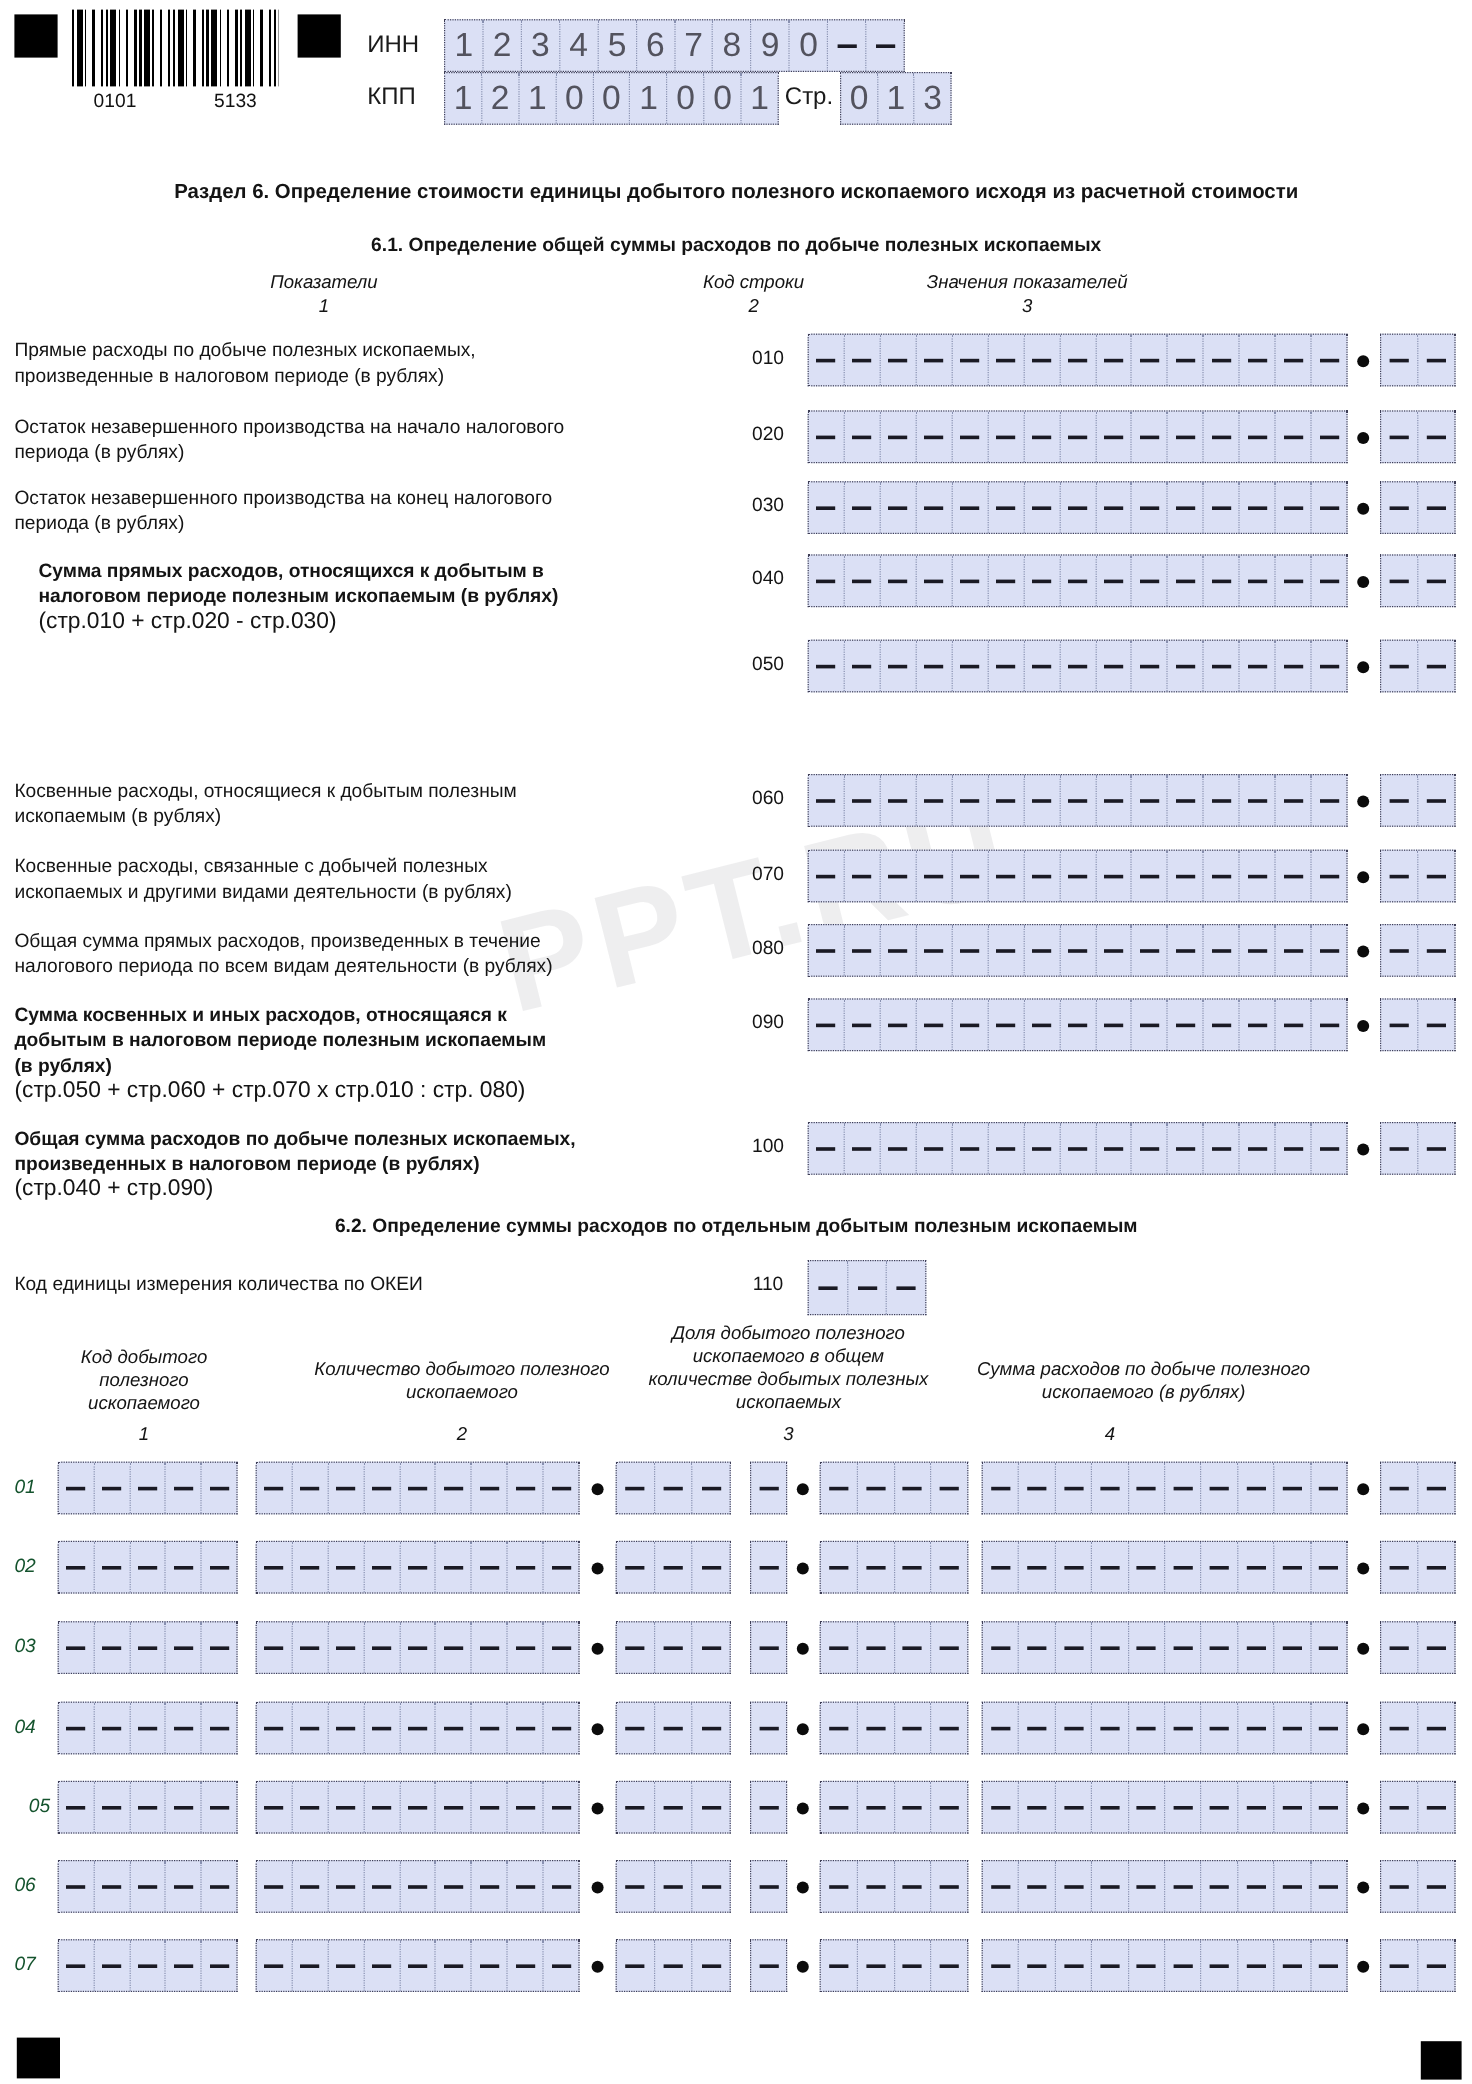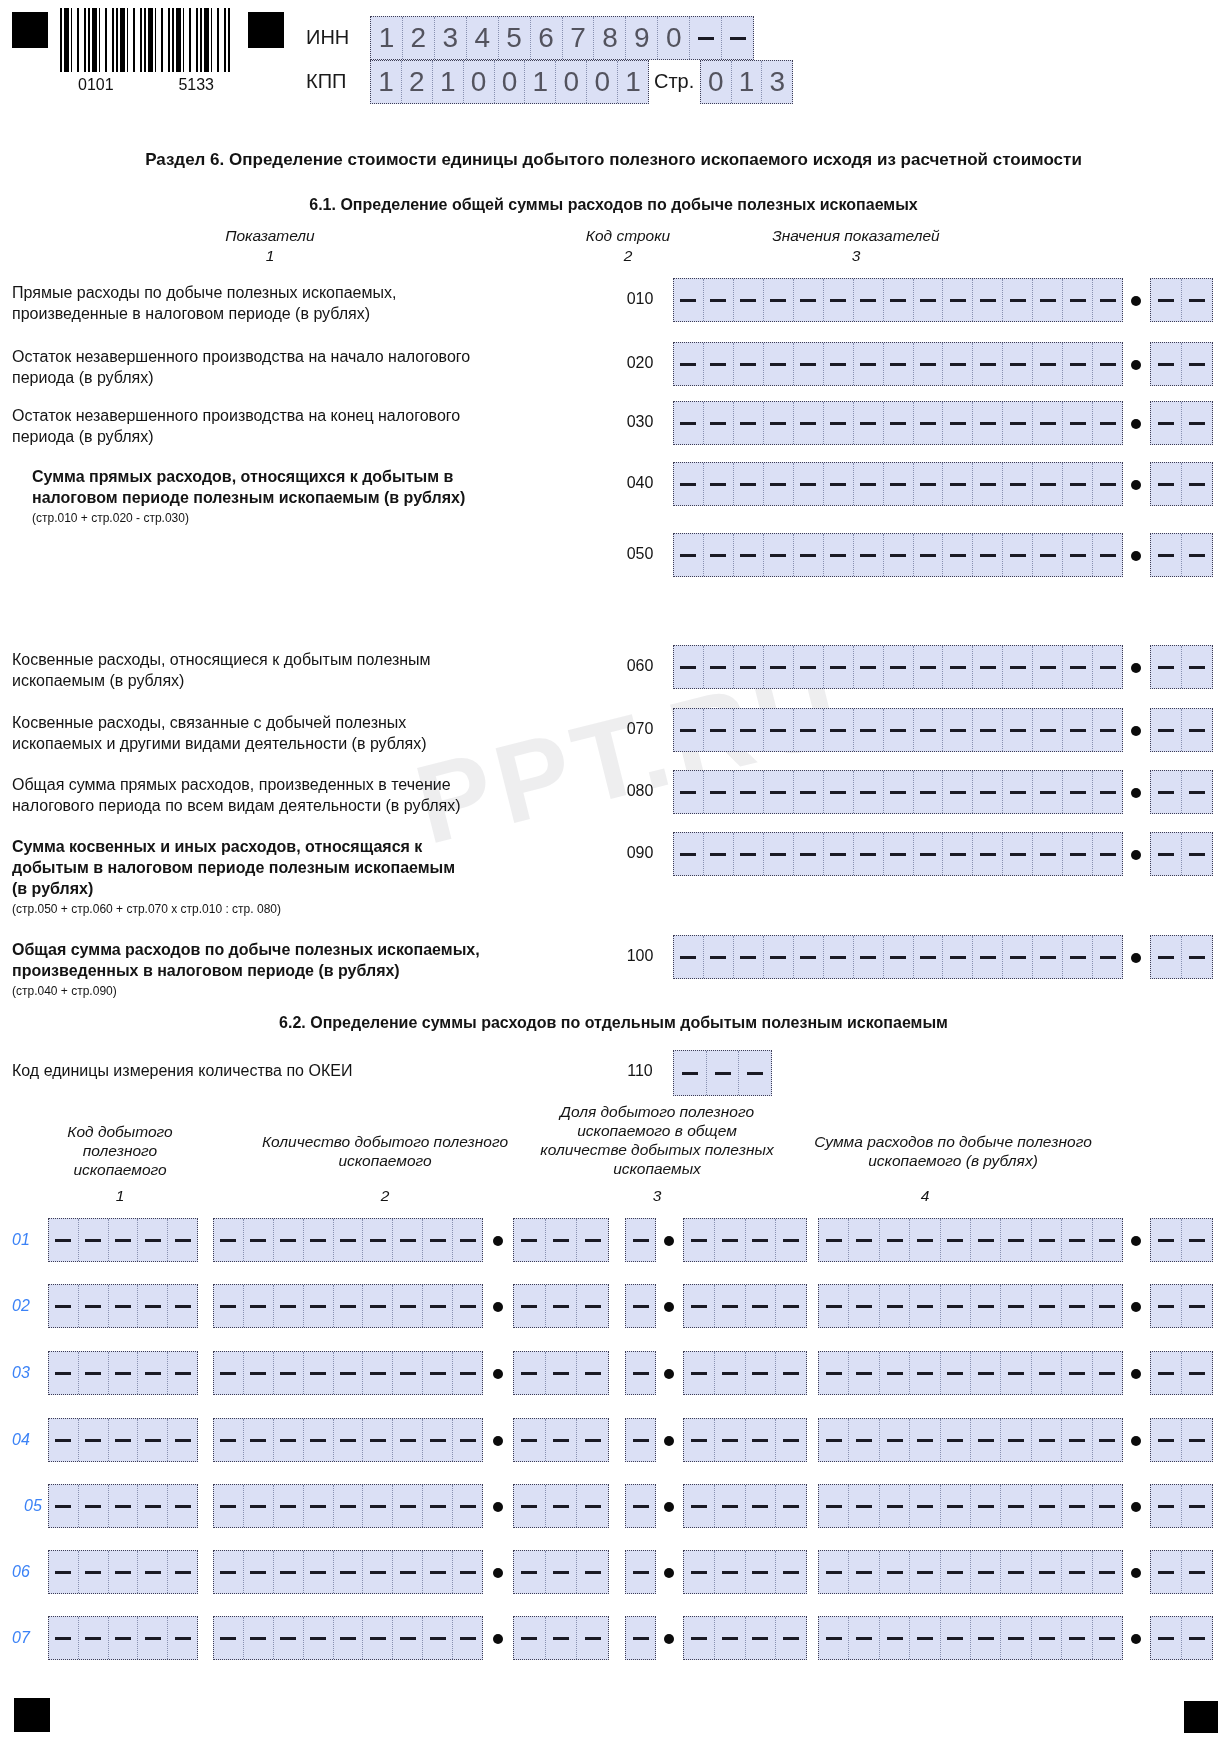--- a/index.html
+++ b/index.html
@@ -27,28 +27,28 @@
   .cell{
     flex:1;display:flex;align-items:center;justify-content:center;
     border-right:1px dotted #8890b0;box-sizing:border-box;
     font-size:28px;color:#53535e;line-height:1;
   }
   .cell:last-child{border-right:none;}
   .dash{width:16px;height:3px;background:#1a1a24;}
   .sepdot{position:absolute;width:10px;height:10px;border-radius:50%;background:#0b0b0b;}
   .ttl{position:absolute;left:0;width:1227px;text-align:center;font-weight:bold;}
   .lbl{position:absolute;font-size:16px;line-height:21px;white-space:pre-line;}
-  .lbl .formula{font-weight:normal;font-size:12px;line-height:20px;}
+  .lbl .formula{font-weight:normal;font-size:19px;line-height:20px;}
   .bold{font-weight:bold;}
   .code{position:absolute;font-size:16px;text-align:center;color:#141414;}
   .hdr{
     position:absolute;font-size:15.5px;font-style:italic;text-align:center;
     line-height:19px;white-space:pre-line;color:#141414;
   }
-  .rowid{position:absolute;font-style:italic;font-size:16px;color:#3b82f6;}
+  .rowid{position:absolute;font-style:italic;font-size:16px;color:#14532d;}
   .wm{
     position:absolute;left:330px;top:690px;width:600px;
     font-size:112px;font-weight:bold;color:rgba(90,90,100,0.10);
     transform:rotate(-14deg);letter-spacing:6px;text-align:center;
   }
 </style>
 </head>
 <body>
 
 <div id="form-root">

